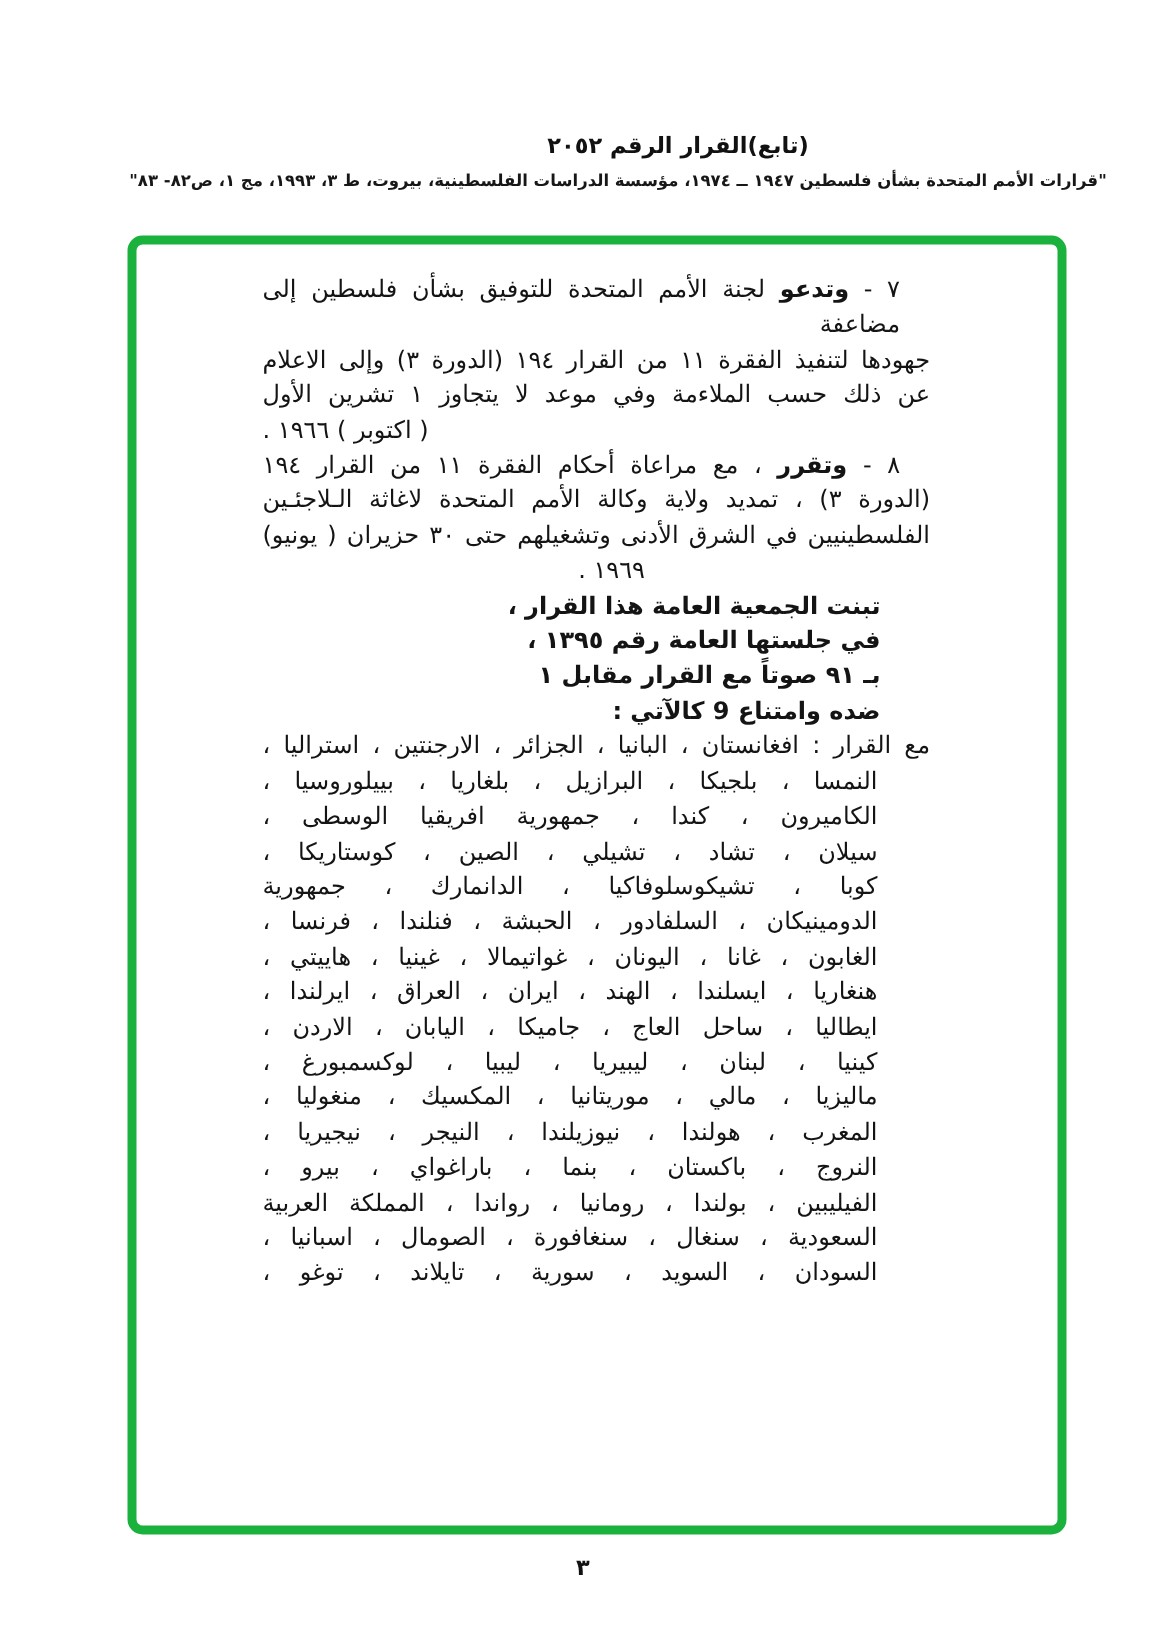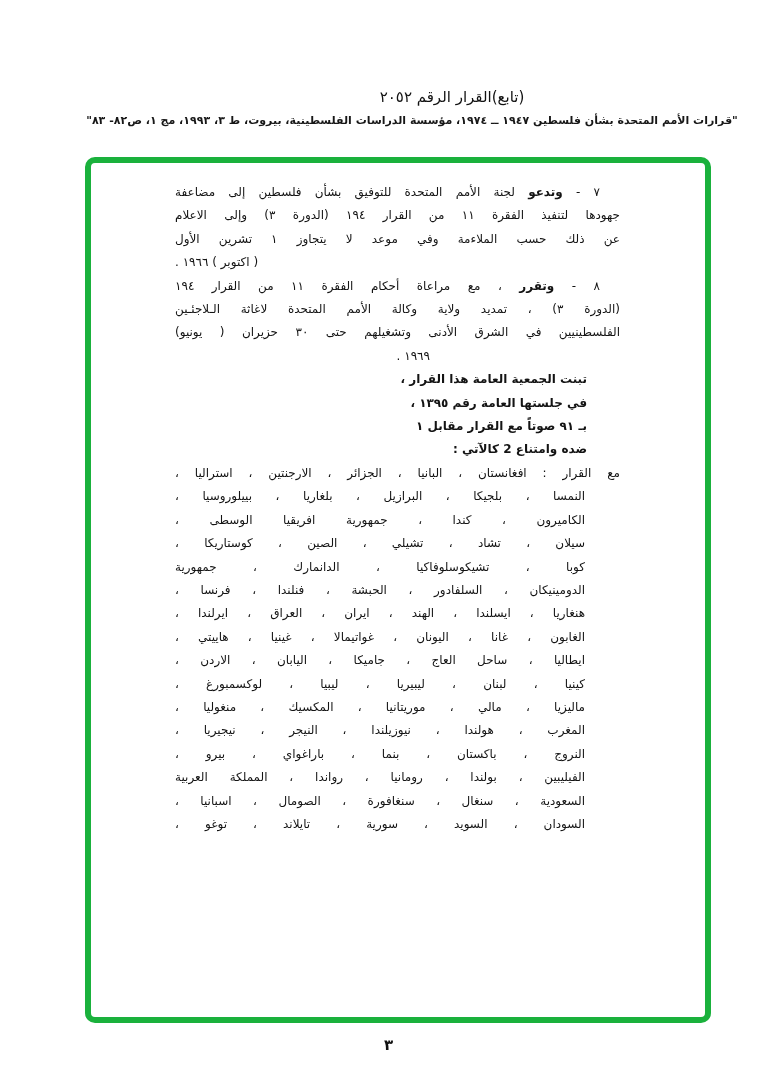--- a/index.html
+++ b/index.html
@@ -16,21 +16,21 @@
     overflow: hidden;
     color: #151515;
   }
   
   #res-title {
     position: absolute;
     top: 88px; left: 190px; width: 524px;
     text-align: center;
     direction: rtl;
     font-size: 15px;
-    font-weight: normal;
+    font-weight: bold;
     letter-spacing: 0;
     color: #111;
   }
   #citation {
     position: absolute;
     top: 114px; left: 62px; width: 700px;
     text-align: center;
     direction: rtl;
     font-size: 11px;
     font-weight: bold;
@@ -46,21 +46,21 @@
     border: 6px solid #1ab13c;
     border-radius: 10px;
     background: transparent;
   }
   
   #content {
     position: absolute;
     left: 175px; top: 181px;
     width: 445px;
     direction: rtl;
-    font-size: 12px;
+    font-size: 16px;
     line-height: 23.4px;
     color: #141414;
   }
   .line { min-height: 23.4px; }
   
   .just {
     text-align: justify;
     text-align-last: justify;
   }
   
@@ -112,34 +112,34 @@
           <div class="line just">الفلسطينيين في الشرق الأدنى وتشغيلهم حتى ٣٠ حزيران ( يونيو)</div>
           <div class="line tail-1969">١٩٦٩ .</div>
         </div>
     </div>
 
     <div>
       <div>
           <div class="line plain">تبنت الجمعية العامة هذا القرار ،</div>
           <div class="line plain">في جلستها العامة رقم ١٣٩٥ ،</div>
           <div class="line plain">بـ ٩١ صوتاً مع القرار مقابل ١</div>
-          <div class="line plain">ضده وامتناع 2 كالآتي :</div>
+          <div class="line plain">ضده وامتناع 9 كالآتي :</div>
         </div>
     </div>
 
     <div>
       <div class="line just"><span class="vote-label">مع القرار :</span> <span>افغانستان ، البانيا ، الجزائر ، الارجنتين ، استراليا ،</span></div>
       <div>
           <div class="line just sub">النمسا ، بلجيكا ، البرازيل ، بلغاريا ، بييلوروسيا ،</div>
           <div class="line just sub">الكاميرون ، كندا ، جمهورية افريقيا الوسطى ،</div>
           <div class="line just sub">سيلان ، تشاد ، تشيلي ، الصين ، كوستاريكا ،</div>
           <div class="line just sub">كوبا ، تشيكوسلوفاكيا ، الدانمارك ، جمهورية</div>
           <div class="line just sub">الدومينيكان ، السلفادور ، الحبشة ، فنلندا ، فرنسا ،</div>
+          <div class="line just sub">الغابون ، غانا ، اليونان ، غواتيمالا ، غينيا ، هاييتي ،</div>
           <div class="line just sub">هنغاريا ، ايسلندا ، الهند ، ايران ، العراق ، ايرلندا ،</div>
-          <div class="line just sub">الغابون ، غانا ، اليونان ، غواتيمالا ، غينيا ، هاييتي ،</div>
           <div class="line just sub">ايطاليا ، ساحل العاج ، جاميكا ، اليابان ، الاردن ،</div>
           <div class="line just sub">كينيا ، لبنان ، ليبيريا ، ليبيا ، لوكسمبورغ ،</div>
           <div class="line just sub">ماليزيا ، مالي ، موريتانيا ، المكسيك ، منغوليا ،</div>
           <div class="line just sub">المغرب ، هولندا ، نيوزيلندا ، النيجر ، نيجيريا ،</div>
           <div class="line just sub">النروج ، باكستان ، بنما ، باراغواي ، بيرو ،</div>
           <div class="line just sub">الفيليبين ، بولندا ، رومانيا ، رواندا ، المملكة العربية</div>
           <div class="line just sub">السعودية ، سنغال ، سنغافورة ، الصومال ، اسبانيا ،</div>
           <div class="line just sub">السودان ، السويد ، سورية ، تايلاند ، توغو ،</div>
         </div>
     </div>

